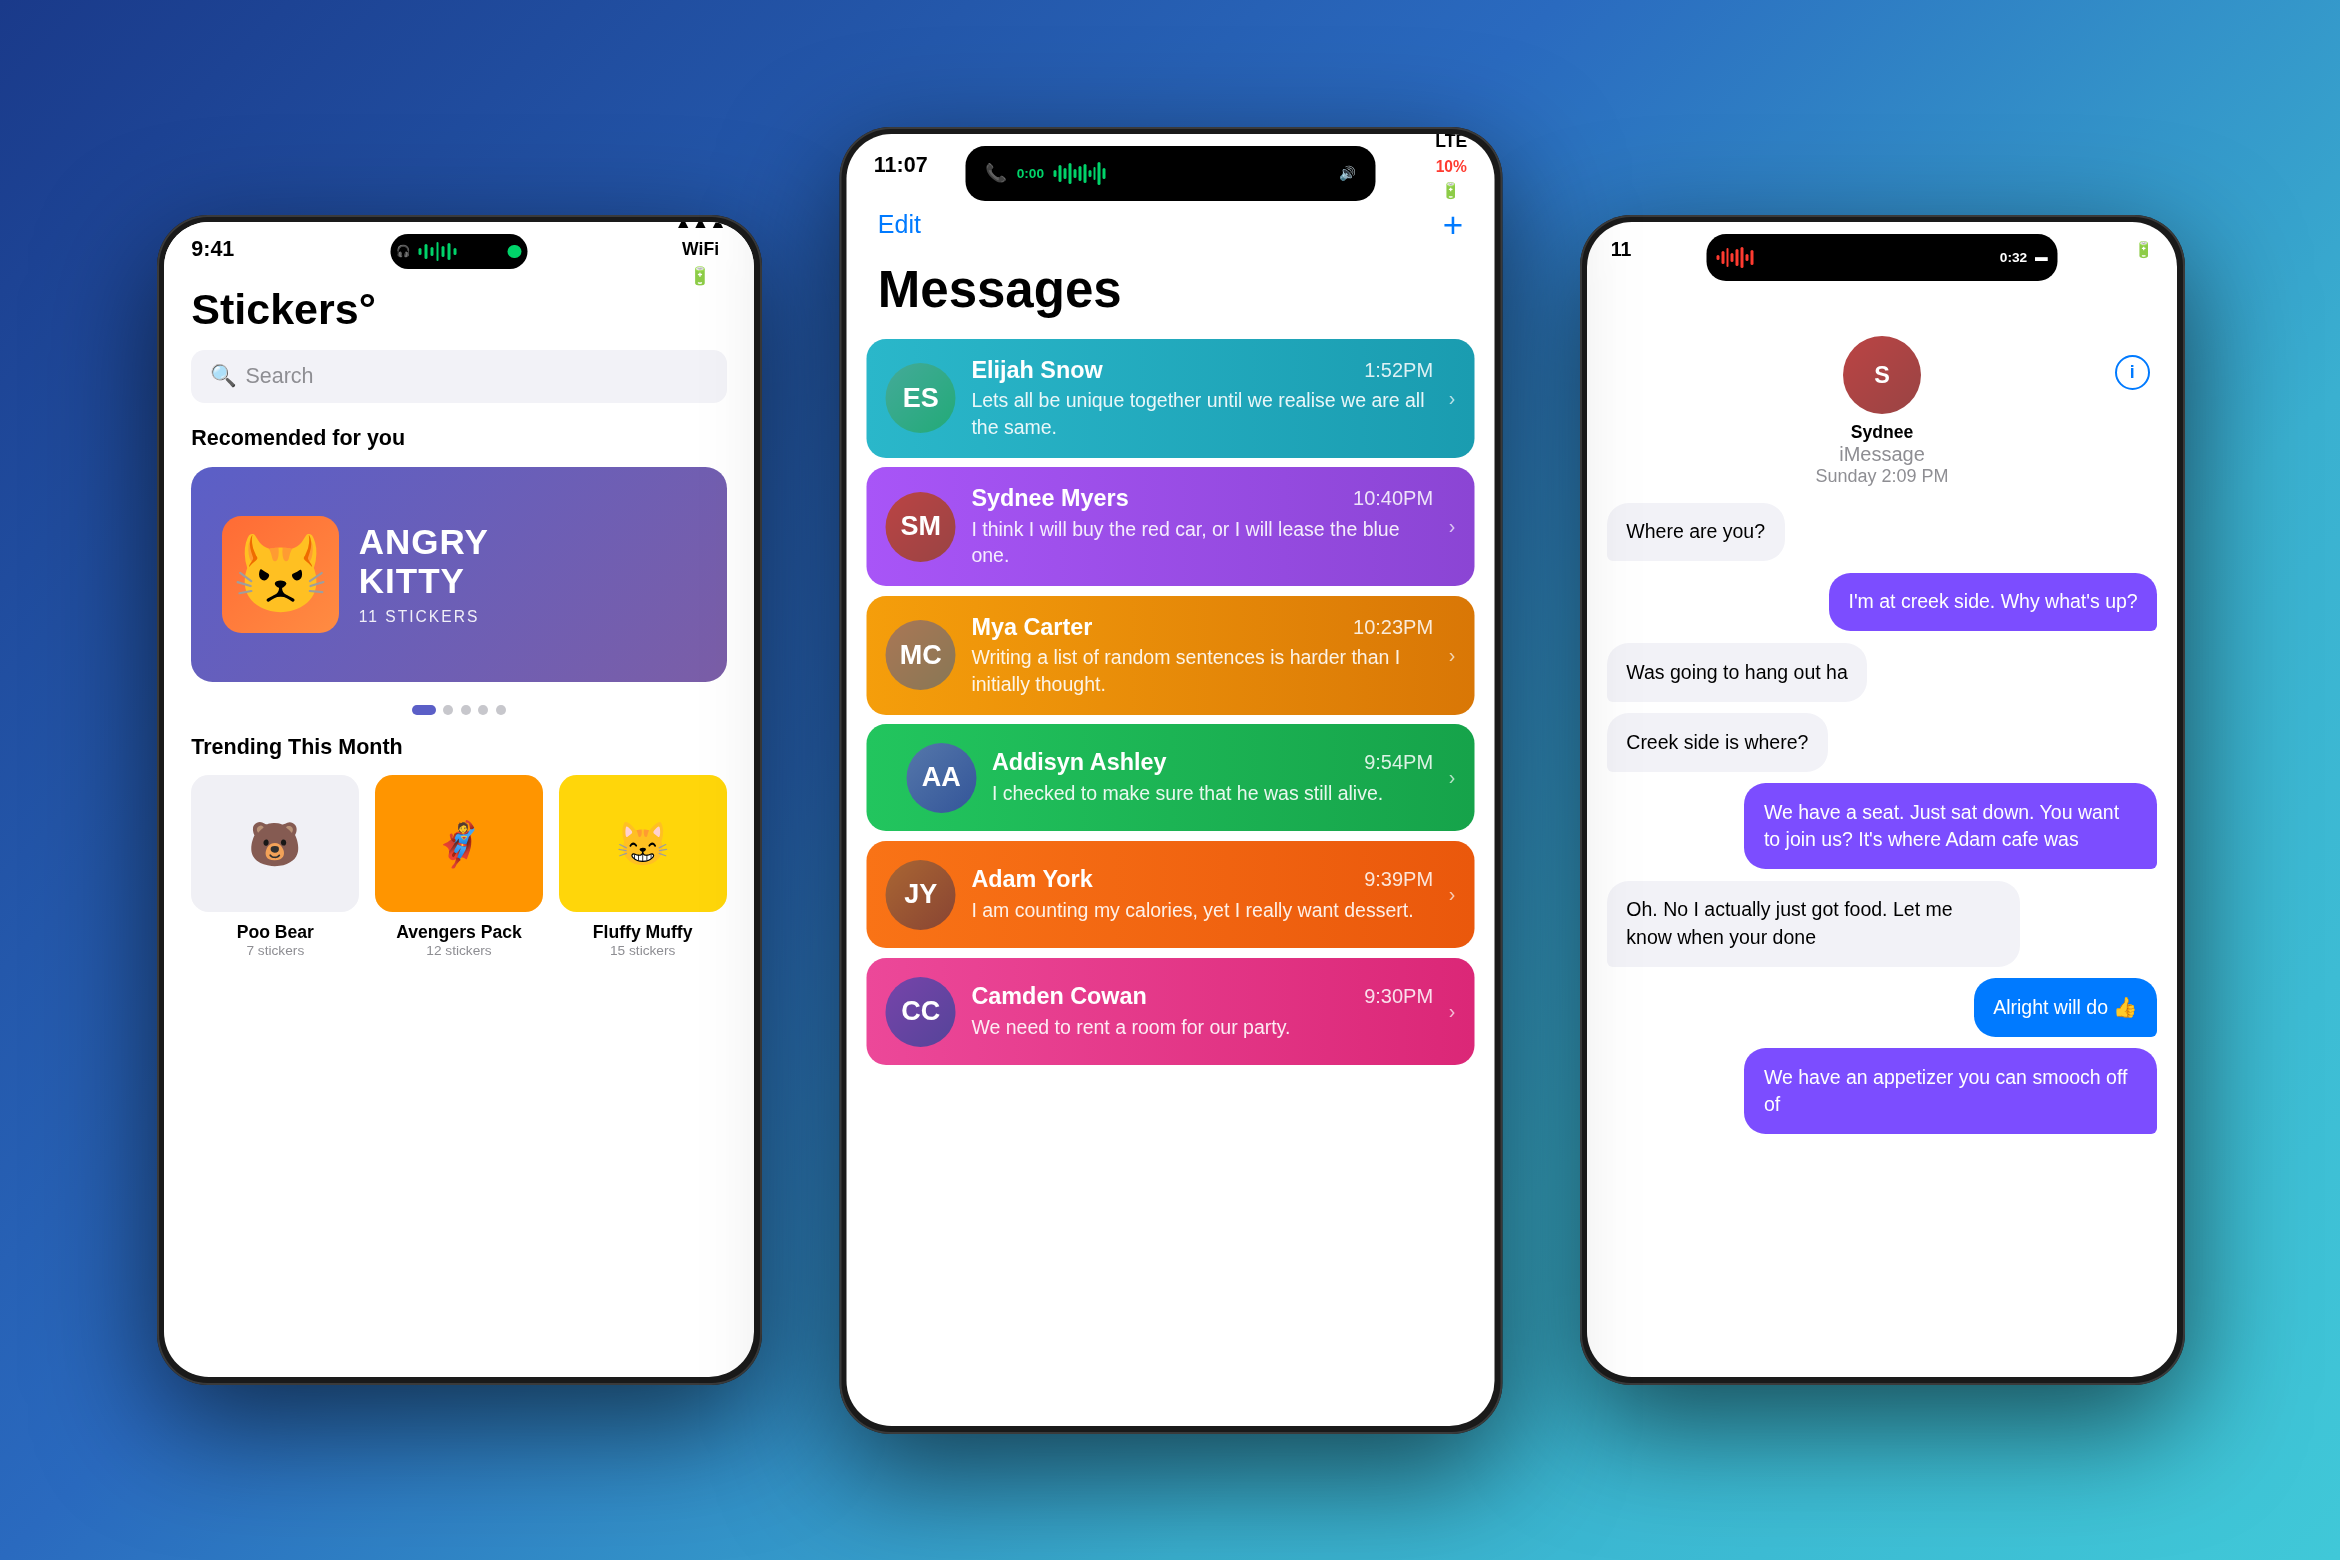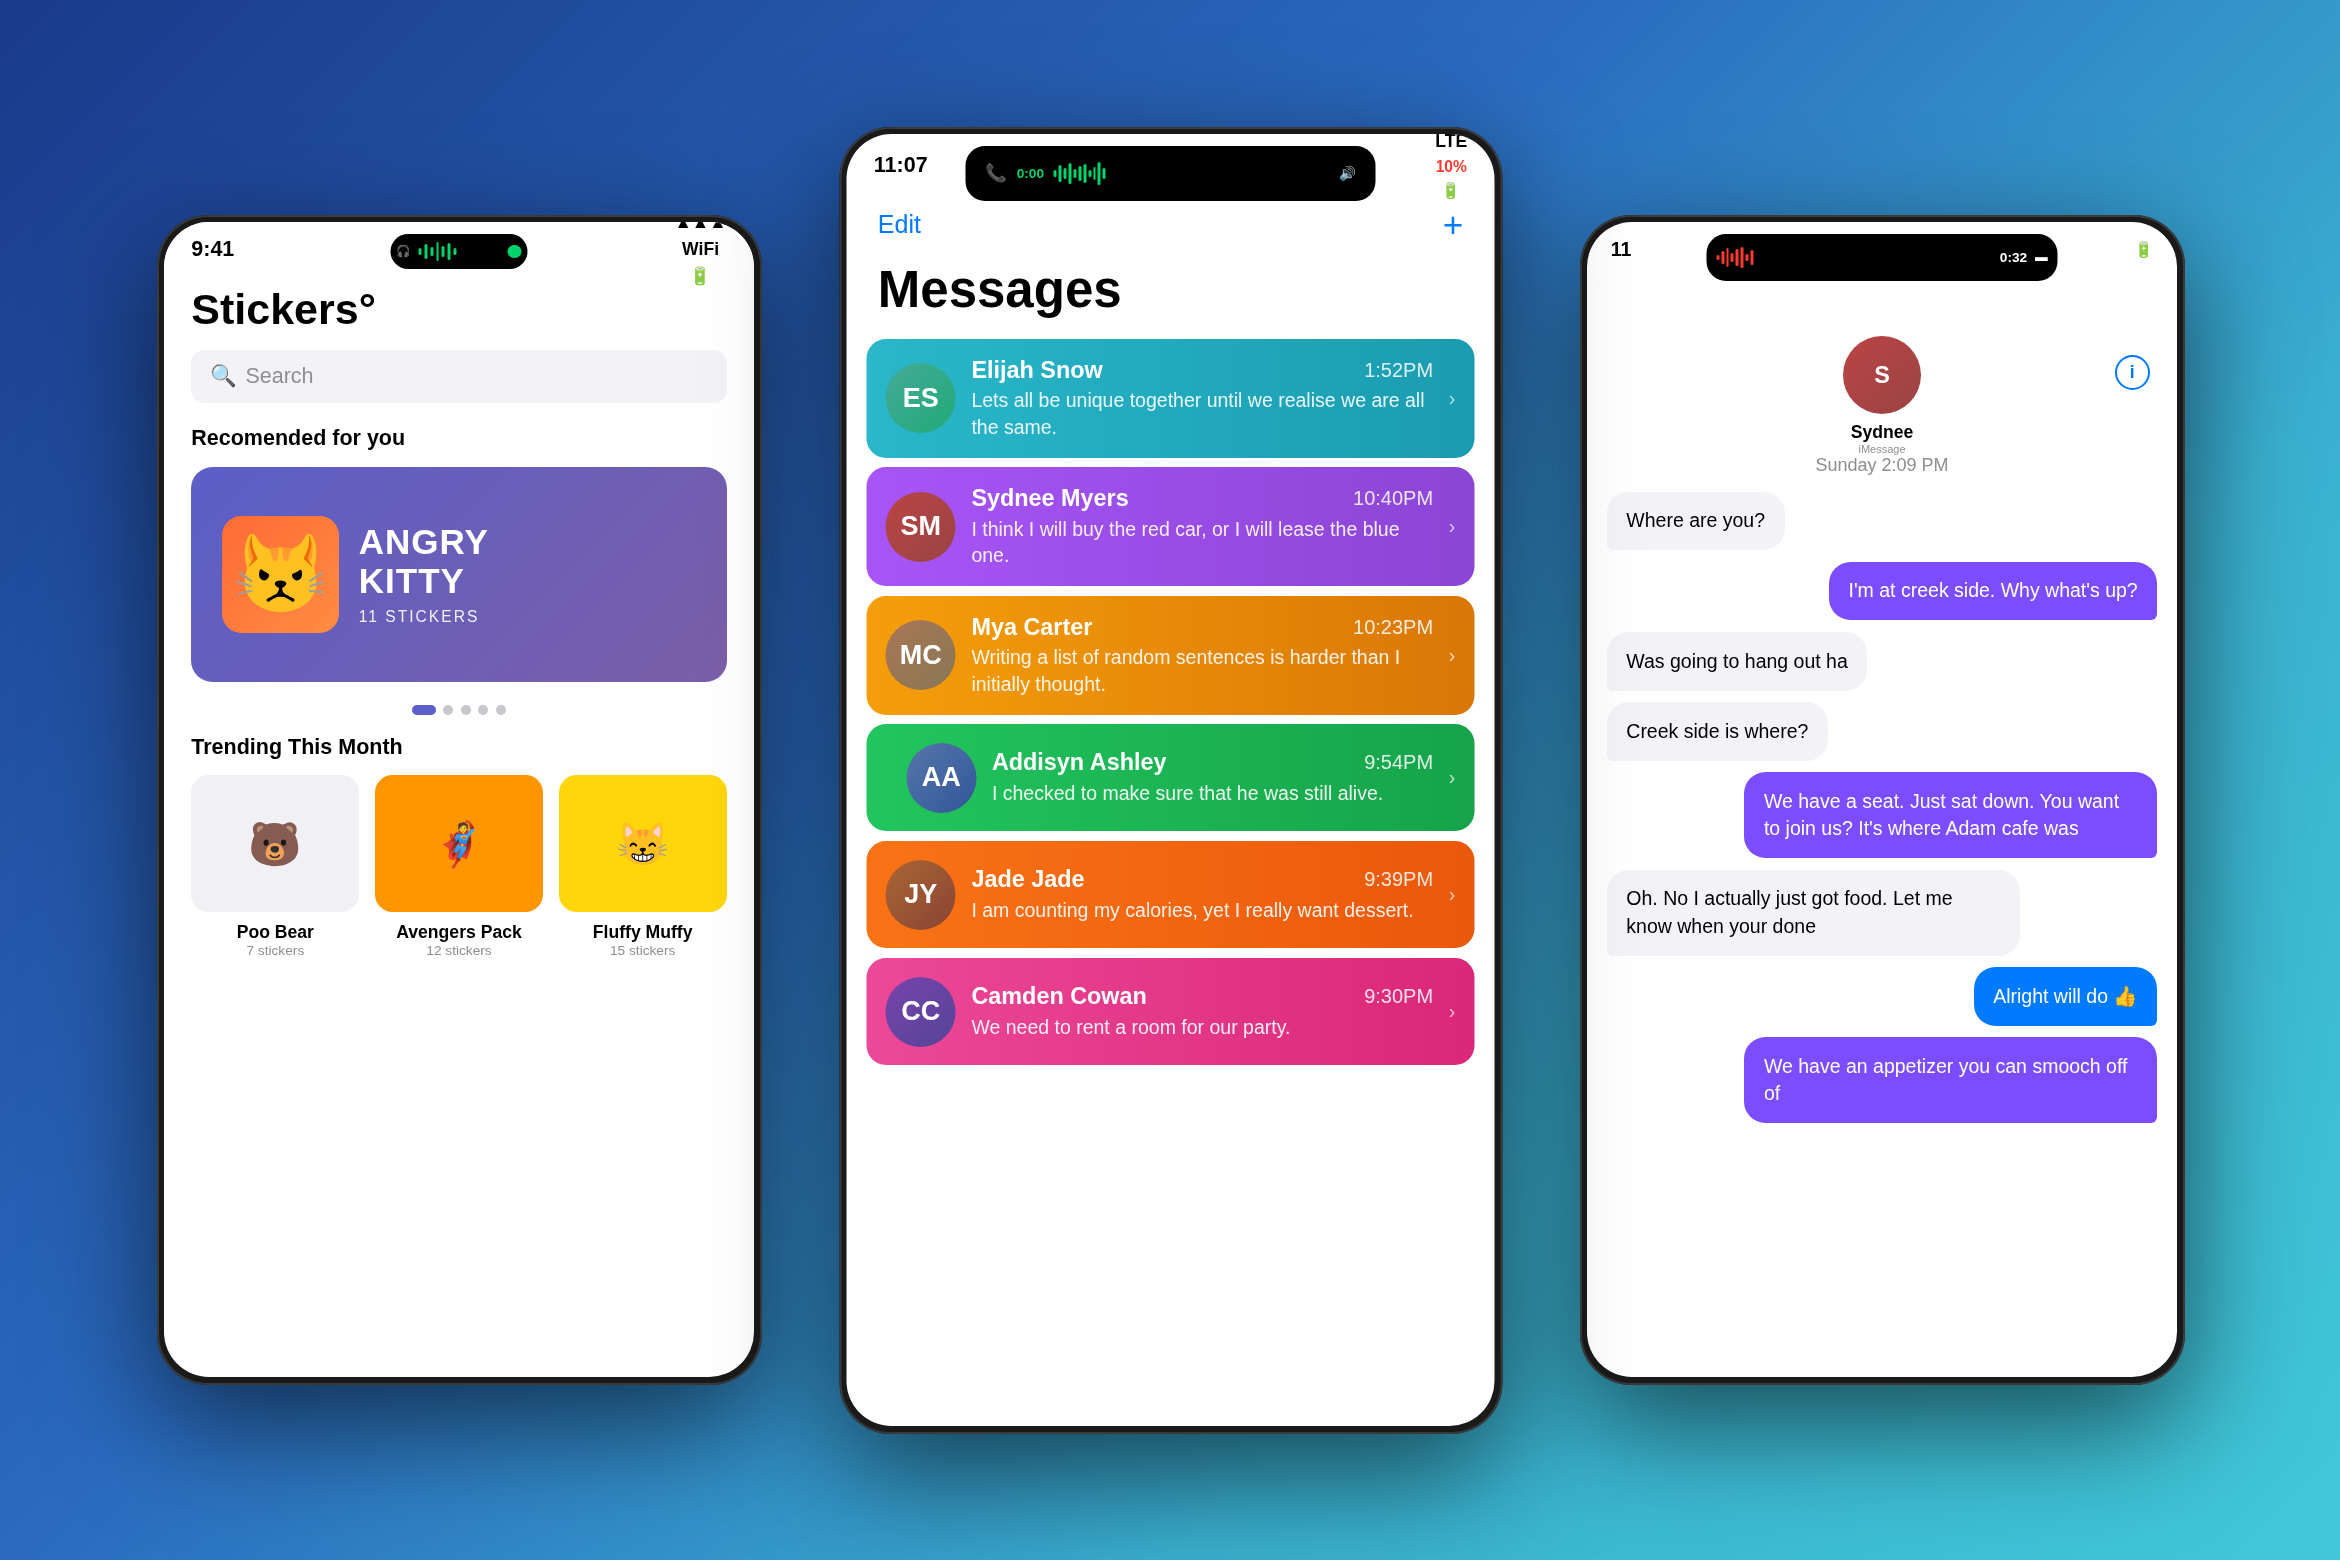--- a/index.html
+++ b/index.html
@@ -195,21 +195,21 @@
     .chat-avatar {
       width: 78px; height: 78px;
       border-radius: 50%;
       background: #c7c7cc;
       display: flex; align-items: center; justify-content: center;
       font-size: 31px;
       margin-bottom: 7.8px;
       overflow: hidden;
     }
     .chat-name { font-size: 17.6px; font-weight: 600; color: #000; }
-    .chat-service { font-size: 11px; color: #8e8e93; }
+    .chat-service { font-size: 20px; color: #8e8e93; }
     .chat-time-label { font-size: 18px; color: #8e8e93; }
     .info-button {
       position: absolute;
       right: 27px;
       top: 78px;
       width: 35px; height: 35px;
       border: 2px solid #007aff;
       border-radius: 50%;
       display: flex; align-items: center; justify-content: center;
       color: #007aff;
@@ -475,21 +475,21 @@
             </div>
             <div class="msg-preview">I checked to make sure that he was still alive.</div>
           </div>
           <span class="msg-chevron">›</span>
         </div>
 
         <div class="message-row row-orange">
           <div class="msg-avatar" style="background:linear-gradient(135deg,#a63,#843);">JY</div>
           <div class="msg-content">
             <div class="msg-top">
-              <span class="msg-name">Jade Jade</span>
+              <span class="msg-name">Adam York</span>
               <span class="msg-time">9:39PM</span>
             </div>
             <div class="msg-preview">I am counting my calories, yet I really want dessert.</div>
           </div>
           <span class="msg-chevron">›</span>
         </div>
 
         <div class="message-row row-pink">
           <div class="msg-avatar" style="background:linear-gradient(135deg,#74a,#549);">CC</div>
           <div class="msg-content">

